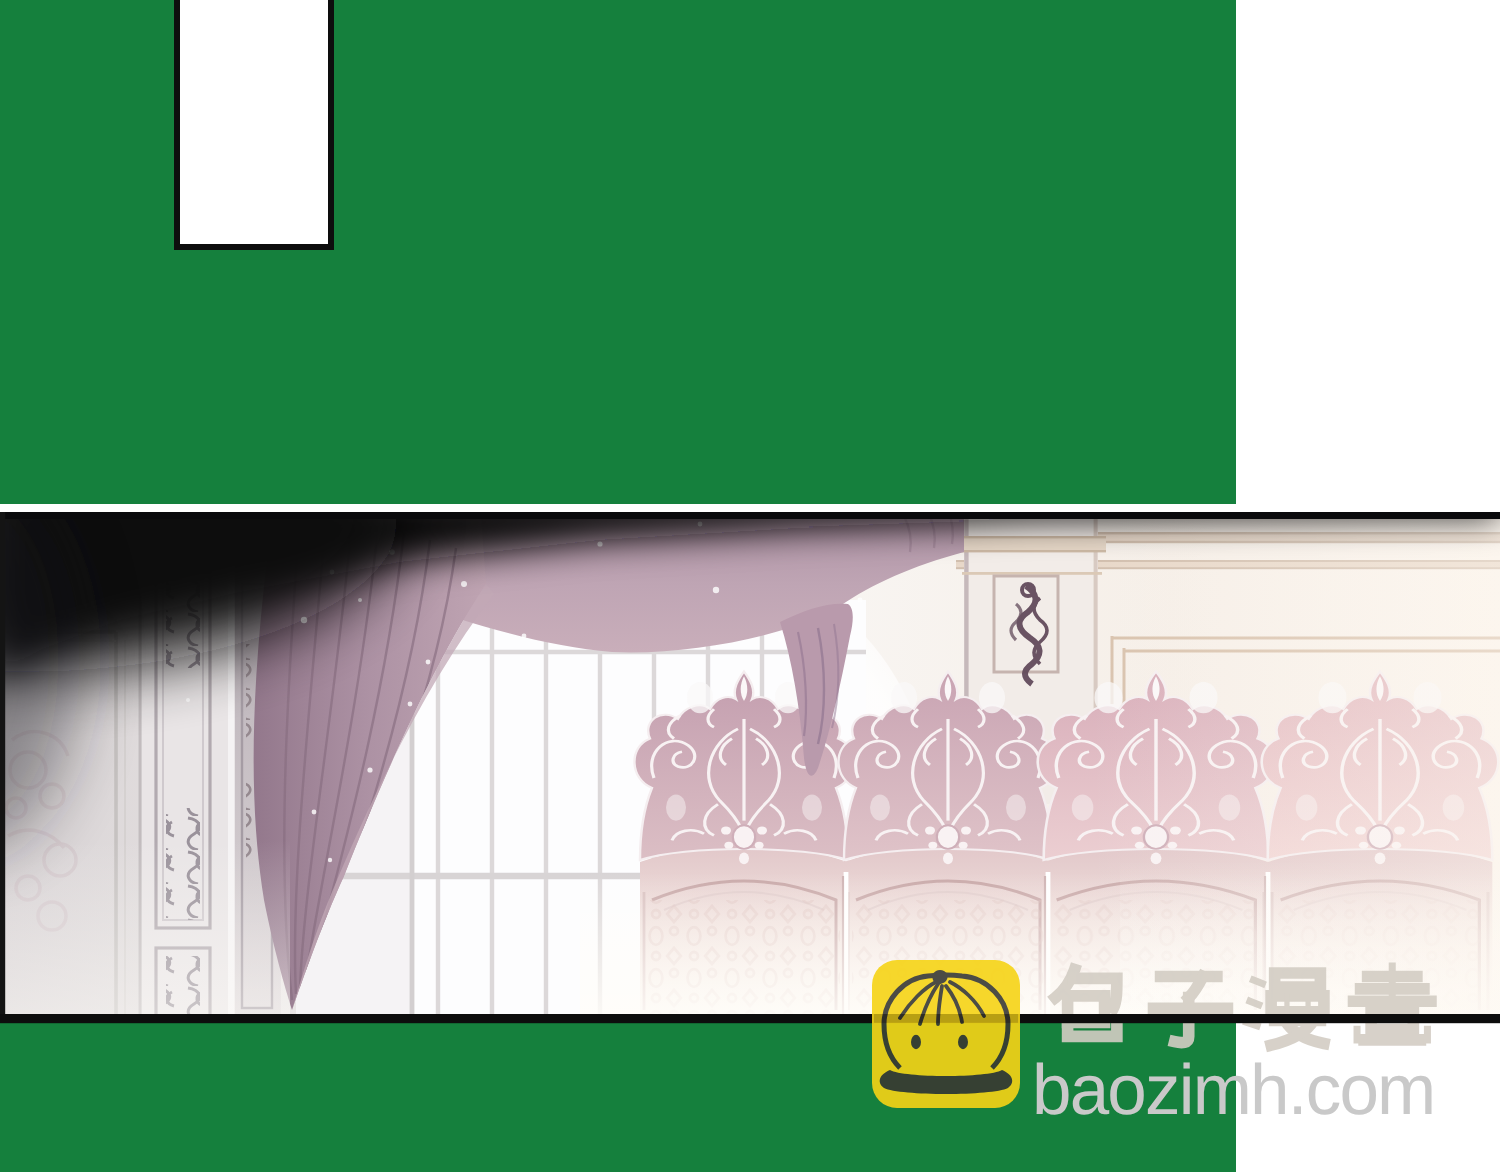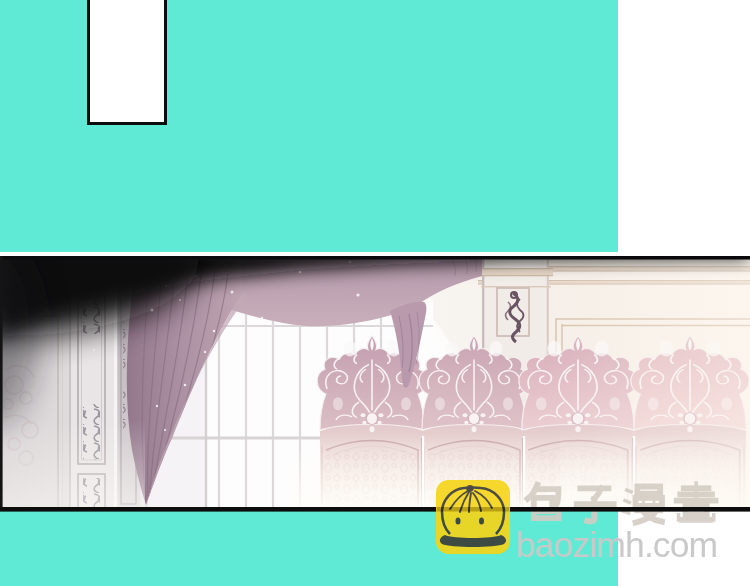--- a/index.html
+++ b/index.html
@@ -1,16 +1,16 @@
 <!DOCTYPE html>
 <html><head>
 <meta charset="utf-8">
 <style>
 html,body{margin:0;padding:0;background:#ffffff;width:750px;height:586px;overflow:hidden;font-family:"Liberation Sans",sans-serif;}
-#stage{position:relative;width:618px;height:586px;background:#5eead4;}
+#stage{position:relative;width:618px;height:586px;background:#15803d;}
 #toprect{position:absolute;left:87px;top:-13px;width:74px;height:132px;background:#fff;border:3px solid #0d0d0d;}
 #scene{position:absolute;left:0;top:252px;width:750px;height:334px;}
 </style>
 </head>
 <body>
 <div id="stage">
 
 <div id="toprect"></div>
 
 <svg id="scene" width="750" height="334" viewBox="0 252 750 334" xmlns="http://www.w3.org/2000/svg">

